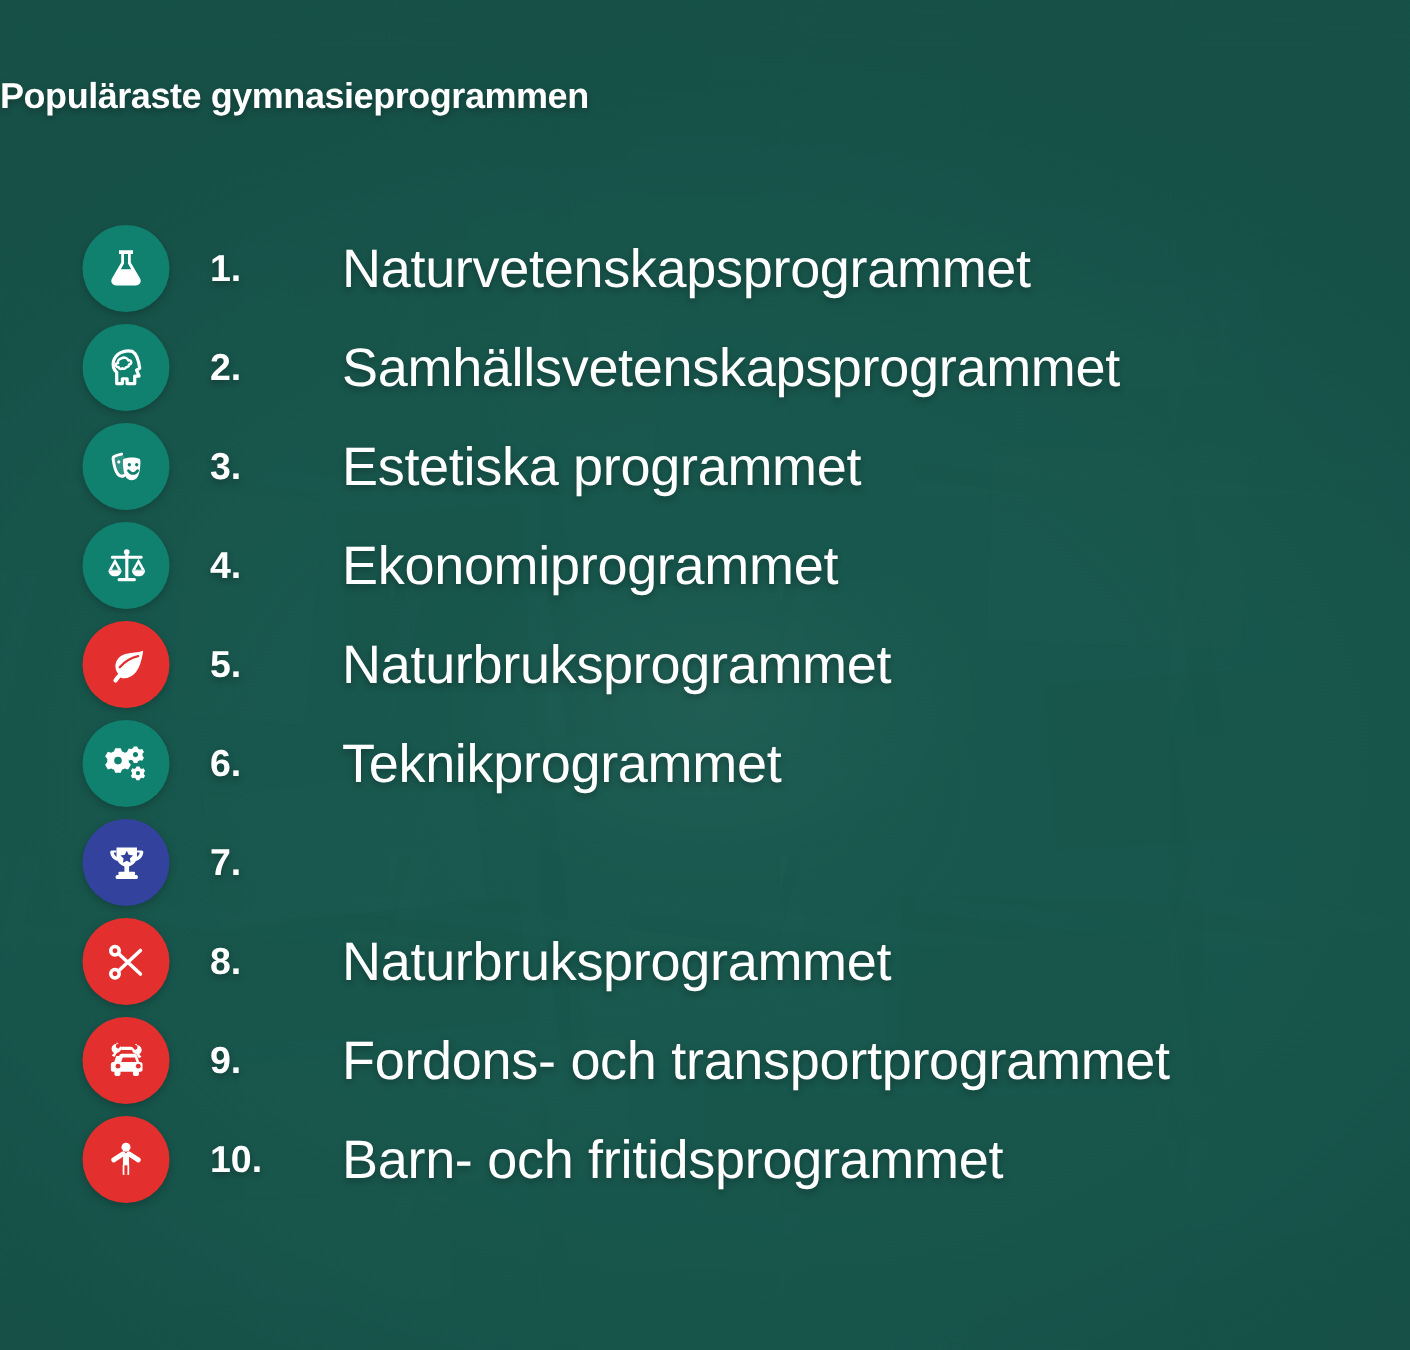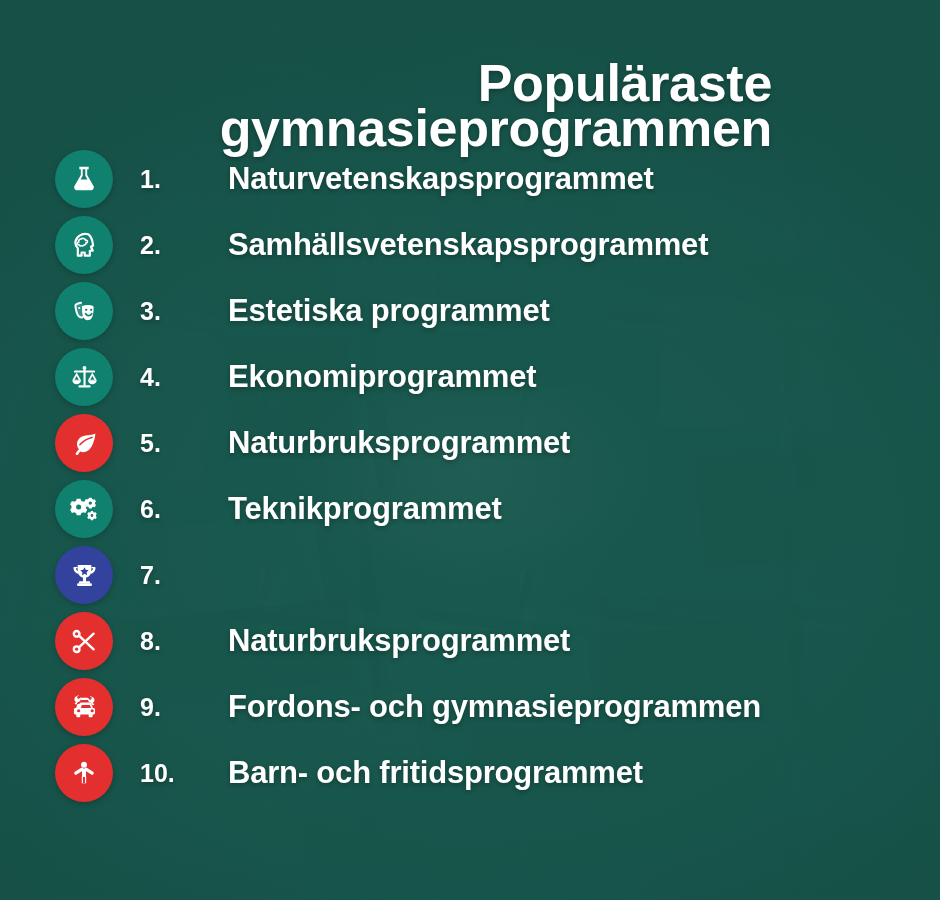--- a/index.html
+++ b/index.html
@@ -74,23 +74,23 @@
     z-index: 5;
     width: 940px;
     height: 900px;
   }
 
   .title {
     position: absolute;
     left: 0;
     top: 26px;
     width: 772px;
-    text-align: right;
+    text-align: left;
     color: #ffffff;
-    font-size: 52px;
+    font-size: 24px;
     line-height: 45px;
     font-weight: bold;
     letter-spacing: -0.3px;
     text-shadow: 0 2px 5px rgba(0,0,0,0.30);
   }
   .title .l2 { display: block; }
 
   .list {
     position: absolute;
     left: 0;
@@ -128,22 +128,22 @@
     color: #ffffff;
     font-size: 25px;
     font-weight: bold;
     text-shadow: 0 2px 5px rgba(0,0,0,0.30);
   }
 
   .pname {
     position: absolute;
     left: 228px;
     color: #ffffff;
-    font-size: 31px;
-    font-weight: bold;
+    font-size: 36px;
+    font-weight: normal;
     letter-spacing: -0.2px;
     text-shadow: 0 2px 5px rgba(0,0,0,0.30);
     white-space: nowrap;
   }
 
   
   .logo-card {
     position: absolute;
     left: 296px;
     top: 830px;
@@ -337,21 +337,21 @@
             <svg width="32" height="32" viewBox="0 0 34 34" fill="#fff">
               <path d="M10.2 5.3c-1.9 0-3.4 1.5-3.4 3.4 0 1.3.7 2.4 1.8 3L6.9 13.4l1.9 1.1 1.7-2.9c1.8-.1 3.2-1.6 3.2-3.4 0-.5-.1-1-.3-1.5l-1.9 1.9-1.6-.9-.1-1.9 1.9-1.1c-.5-.2-1-.3-1.5-.3zM24.7 5.3c-.5 0-1 .1-1.5.3l1.9 1.1-.1 1.9-1.6.9-1.9-1.9c-.2.5-.3 1-.3 1.5 0 1.8 1.4 3.3 3.2 3.4l1.7 2.9 1.9-1.1-1.7-1.7c1.1-.6 1.8-1.7 1.8-3 0-1.9-1.5-3.4-3.4-3.4z"></path>
               <rect x="13.2" y="7.2" width="8.6" height="2.3" rx="1.1"></rect>
               <path d="M12.1 13.8c.3-.9 1.1-1.5 2-1.5h8.8c.9 0 1.7.6 2 1.5l1.5 4.2h.7c.9 0 1.6.7 1.6 1.6v3.9c0 .8-.6 1.4-1.4 1.4h-1.1v1.6c0 .8-.6 1.4-1.4 1.4h-1.5c-.8 0-1.4-.6-1.4-1.4v-1.6H13.1v1.6c0 .8-.6 1.4-1.4 1.4h-1.5c-.8 0-1.4-.6-1.4-1.4v-1.6H7.7c-.8 0-1.4-.6-1.4-1.4v-3.9c0-.9.7-1.6 1.6-1.6h.7l1.5-4.2zm2.6 1 -1.1 3.2h10.8l-1.1-3.2h-8.6z" fill-rule="evenodd"></path>
               <circle cx="11.3" cy="21" r="1.7" fill="#e3302e"></circle>
               <circle cx="25.7" cy="21" r="1.7" fill="#e3302e"></circle>
             </svg>
           </span>
         </div>
         <div class="num">9.</div>
-        <div class="pname">Fordons- och gymnasieprogrammen</div>
+        <div class="pname">Fordons- och transportprogrammet</div>
       </div>
 
       <div class="row">
         <div class="badge" style="background:#e3302e;">
           <span>
             <svg width="30" height="30" viewBox="0 0 34 34" fill="#fff">
               <circle cx="17" cy="7.7" r="3.4"></circle>
               <rect x="14.7" y="12.3" width="4.6" height="16.3" rx="2.1"></rect>
               <rect x="14.5" y="21" width="4.9" height="7.6" rx="0"></rect>
               <rect x="15.8" y="21.4" width="2.3" height="7.2" fill="#e3302e"></rect>

